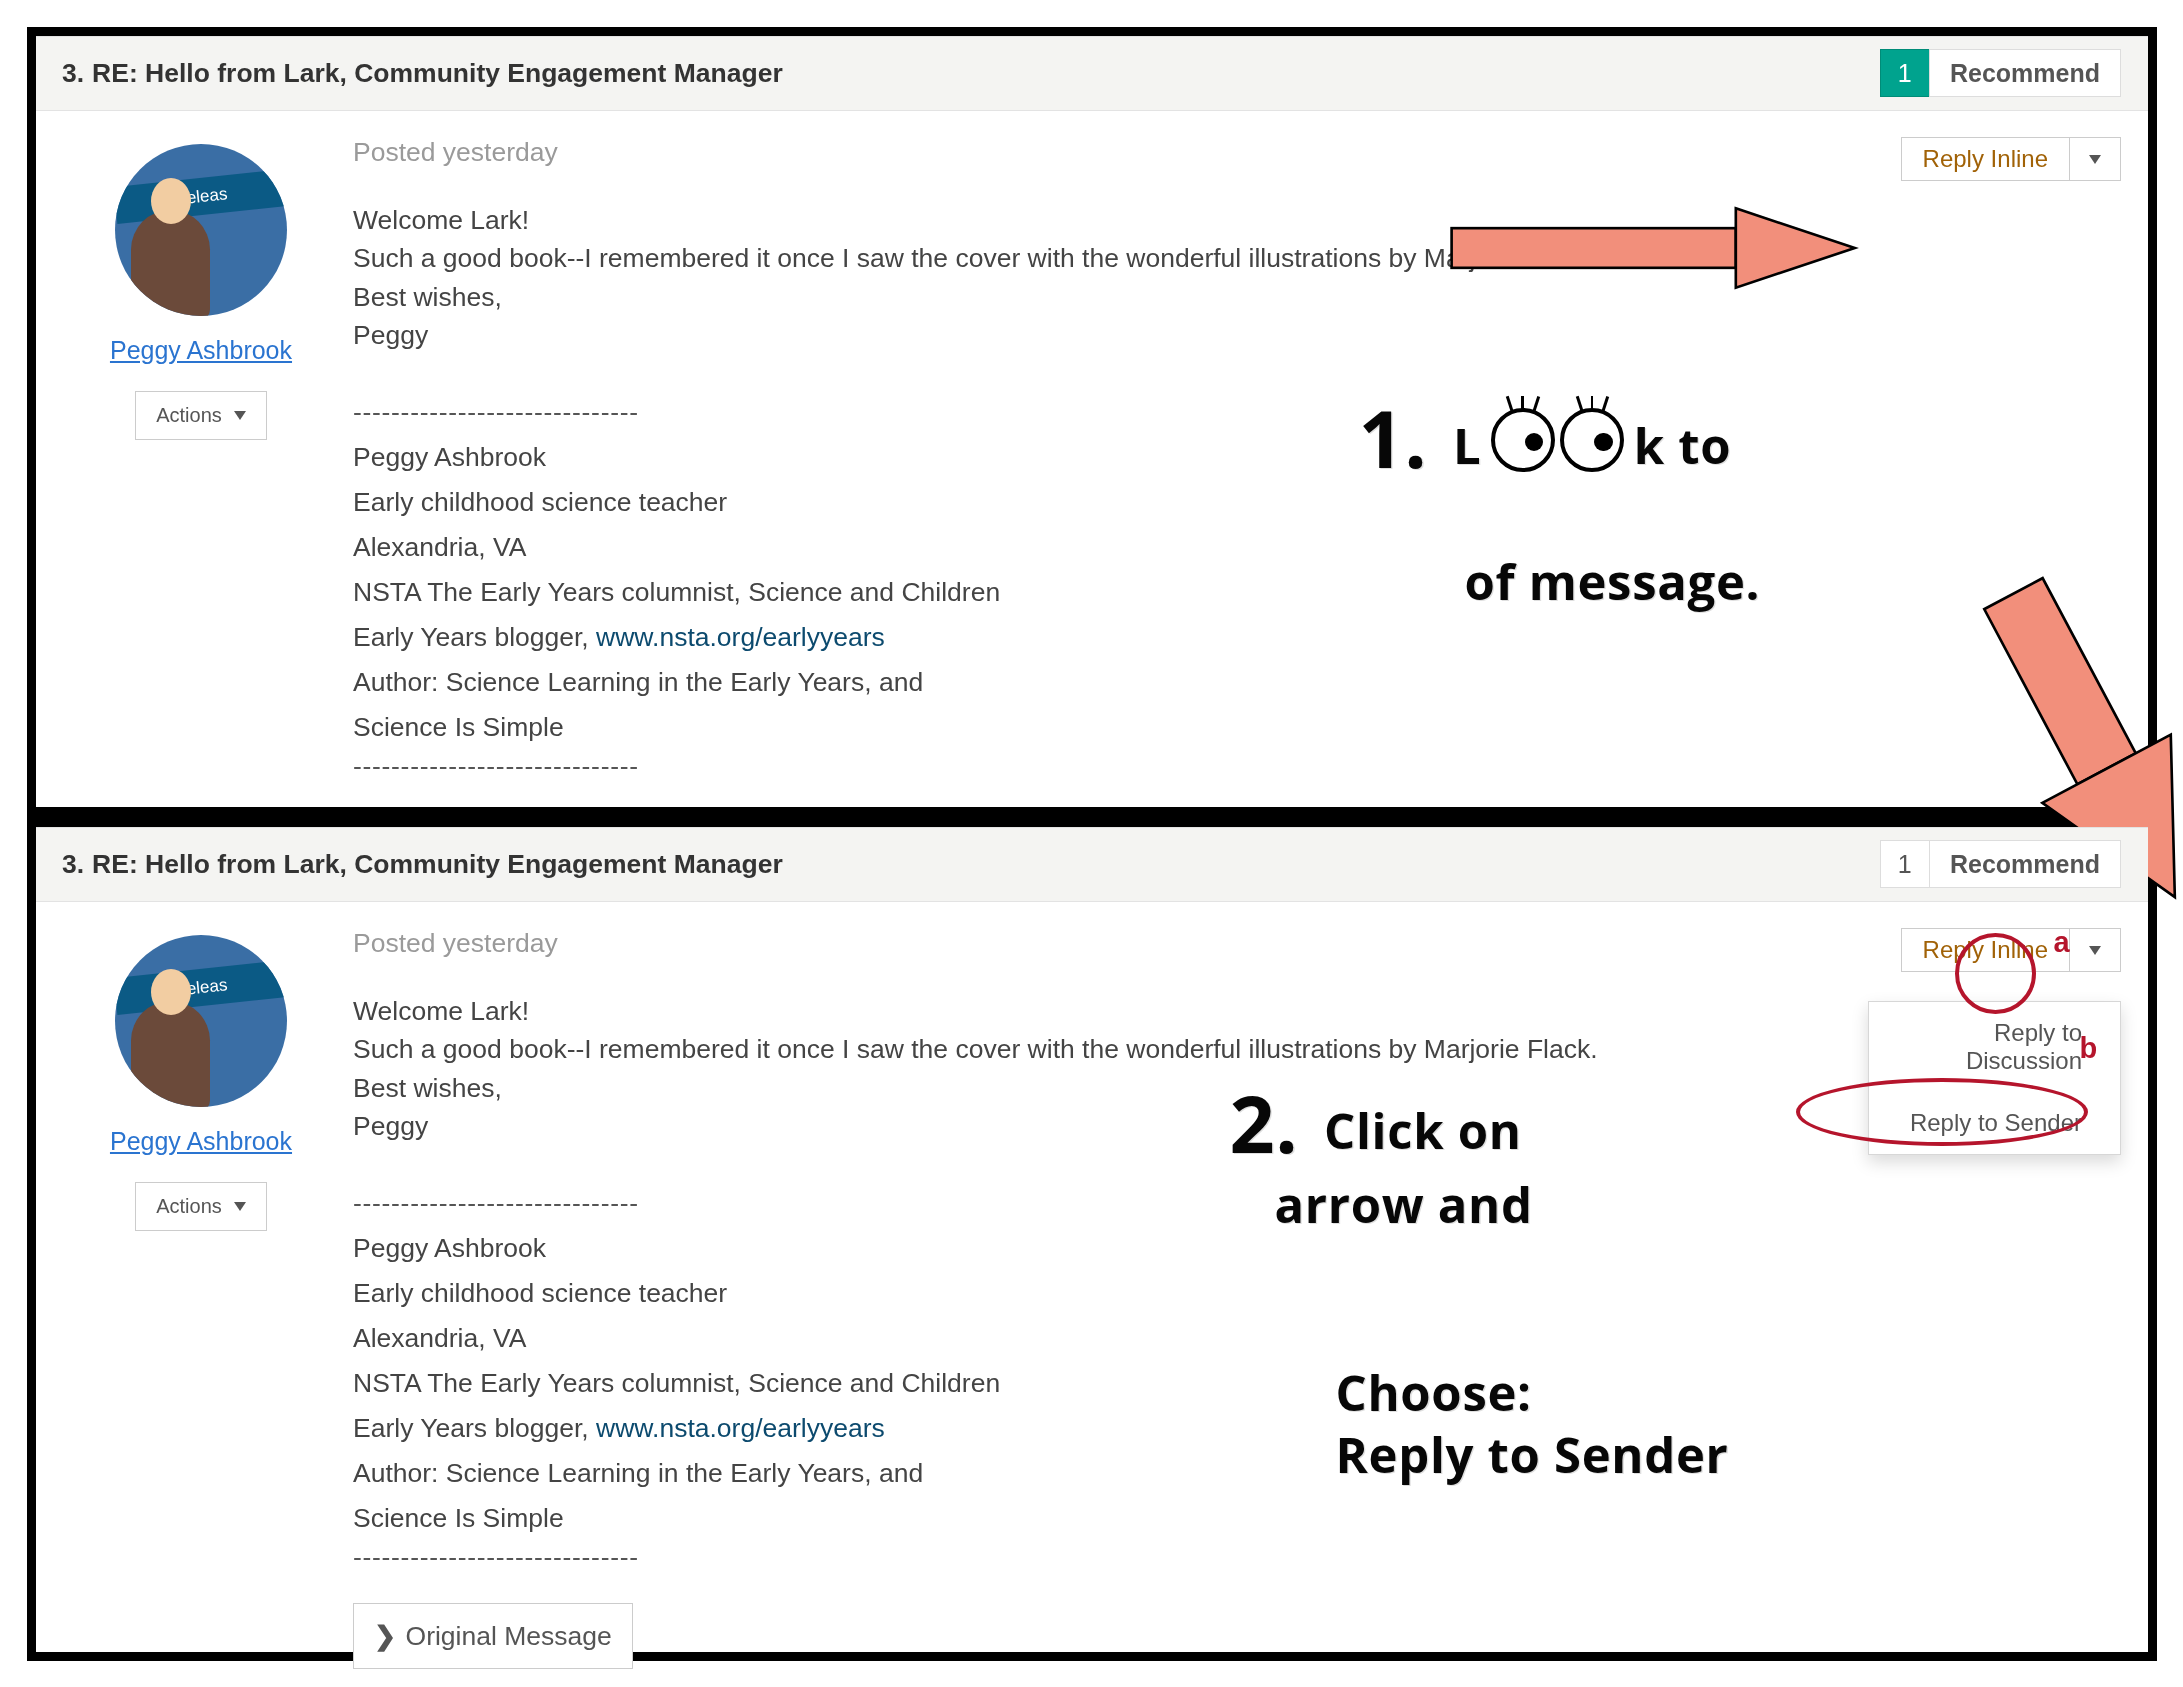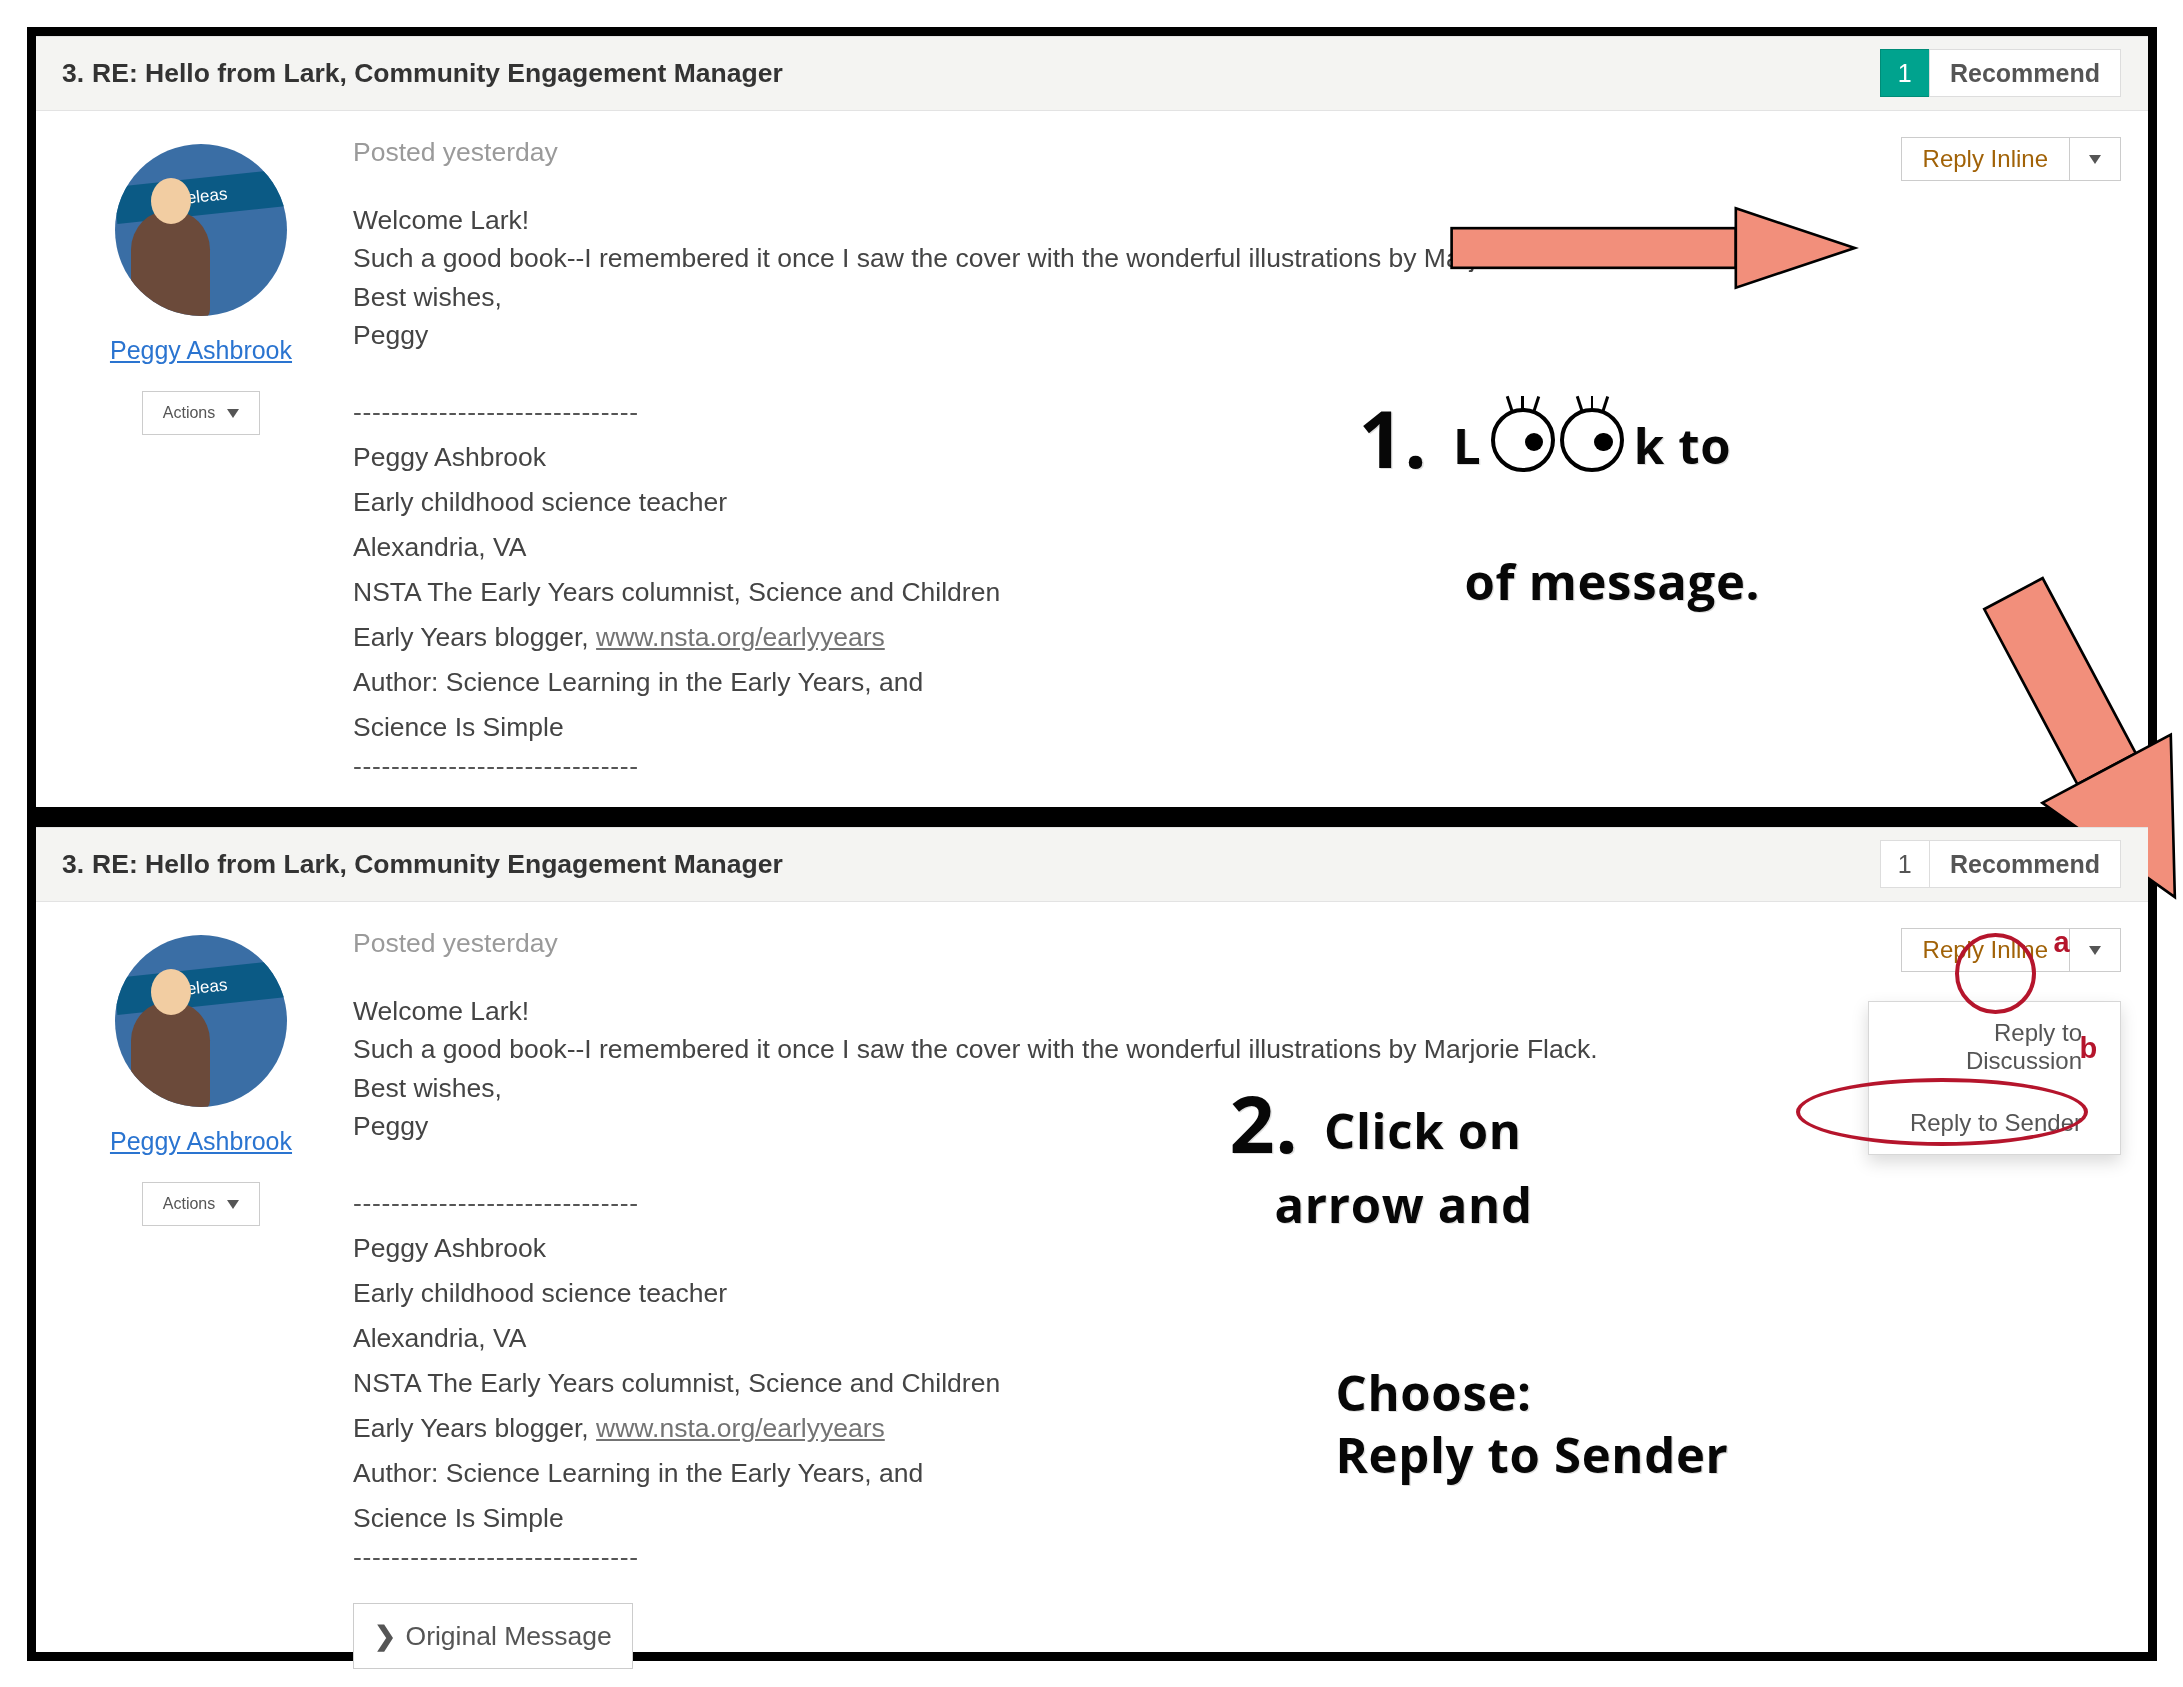--- a/index.html
+++ b/index.html
@@ -33,28 +33,28 @@
     background:#fff;border:0.7px solid #ddd;margin-left:-0.7px;display:flex;align-items:center;
     padding:12px 20px;font-size:25px;color:#555;
   }
   .post-body{display:flex;padding:26.5px 26.5px 26.5px 40px;font-size:26.5px}
   .user-col{width:251px;flex:none;text-align:center;padding-top:6.6px}
   .avatar{width:172px;height:172px;border-radius:50%;background:#3a6ea5;display:inline-block;position:relative;overflow:hidden}
   .avatar-banner{position:absolute;top:34px;left:0;right:0;height:37px;background:#0b5a85;transform:rotate(-6deg);color:#fff;font-size:17px;display:flex;align-items:center;justify-content:center}
   .avatar-person{position:absolute;left:16px;bottom:-6.6px;width:79px;height:112px;background:#6b4a3a;border-radius:40px 40px 13.2px 13.2px}
   .avatar-person:after{content:"";position:absolute;top:-32px;left:20px;width:40px;height:46px;background:#f2cda2;border-radius:50%}
   .user-name{color:#2a74d0;text-decoration:underline;font-size:25px;display:block;margin-top:13.2px}
-  .actions-btn{display:inline-flex;align-items:center;gap:12px;border:0.7px solid #ccc;padding:12px 20px;font-size:16px;color:#555;margin-top:26.5px;background:#fff}
+  .actions-btn{display:inline-flex;align-items:center;gap:12px;border:0.7px solid #ccc;padding:12px 20px;font-size:20px;color:#555;margin-top:26.5px;background:#fff}
   .caret{width:0;height:0;border-left:6.6px solid transparent;border-right:6.6px solid transparent;border-top:9.3px solid #555}
   .msg-col{flex:1;position:relative;padding-left:26.5px}
   .posted{color:#9a9a9a;font-size:26.5px;margin-bottom:33px}
   .msg-text{line-height:1.45;color:#444}
   .sig-dashes{color:#555;letter-spacing:0.7px}
   .sig{margin-top:6.6px}
-  .link{color:#737373;text-decoration:underline}
+  .link{color:#0c4a6e;}
   .reply-group{position:absolute;top:0;right:0;display:flex}
   .reply-btn{border:0.7px solid #ccc;background:#fff;color:#a16207;font-size:24px;padding:7px 21px}
   .reply-caret{border:0.7px solid #ccc;border-left:none;background:#fff;width:50px;display:flex;align-items:center;justify-content:center}
   .dropdown{
     position:absolute;right:0;top:73px;background:#fff;border:0.7px solid #d7d7d7;
     box-shadow:0 6.6px 16px rgba(0,0,0,.15);min-width:251px;
   }
   .dropdown-item{padding:17px 38px;font-size:24px;color:#555;text-align:right}
   .orig-btn{display:inline-flex;align-items:center;gap:9.3px;border:0.7px solid #ccc;padding:13.2px 20px;font-size:26.5px;color:#555;margin-top:26.5px;background:#fff}
   .instruction{

